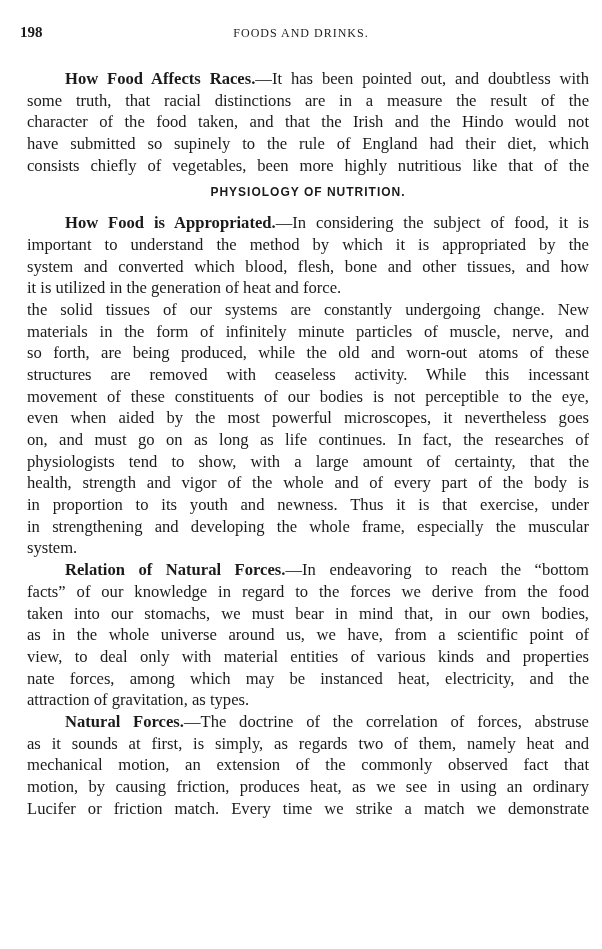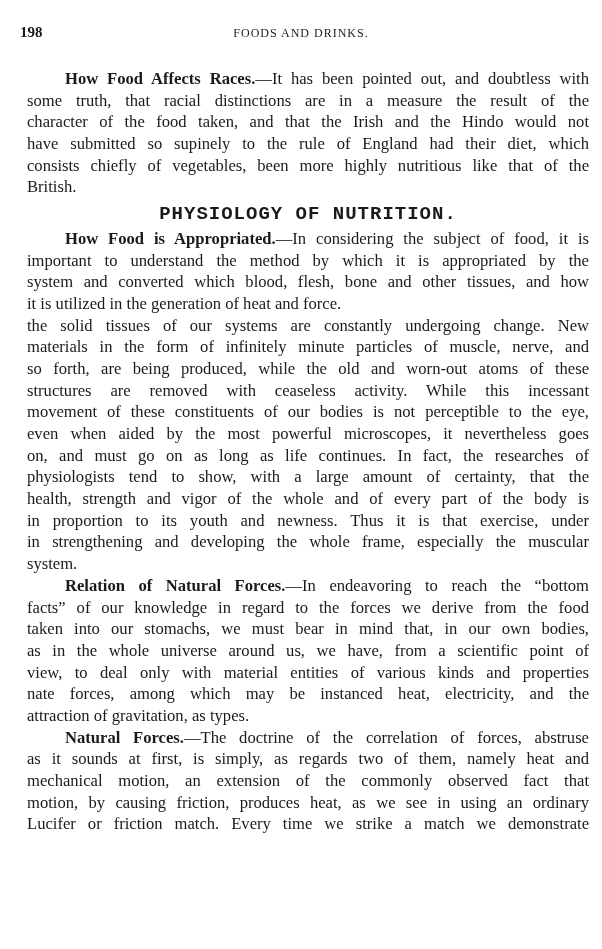--- a/index.html
+++ b/index.html
@@ -26,43 +26,42 @@
   }
   .line {
     display: block; white-space: nowrap; text-align: justify; text-align-last: justify;
     height: 21.7px; overflow: visible;
   }
   .line.last { text-align-last: left; }
   .line.indent { padding-left: 38px; }
   .run-in { font-weight: bold; }
   .section-heading {
     display: block; text-align: center; font-weight: bold; letter-spacing: 1px;
-    font-size: 19px; height: 21.7px; margin-top: 6px; margin-bottom: 2px;
-    font-family: Liberation Mono, monospace;
+    font-size: 12px; height: 21.7px; margin-top: 6px; margin-bottom: 8px;
+    font-family: Liberation Sans, sans-serif;
   }
 </style>
 </head>
 <body>
 
 <div class="page">
 
   <div class="running-head">
     <span class="page-number">198</span>
     <span class="running-title">FOODS AND DRINKS.</span>
   </div>
 
   <div class="body-text">
 
     <div>
       <span class="line indent"><span class="run-in">How Food Affects Races.</span><span>—It has been pointed out, and doubtless with</span></span>
       <span class="line">some truth, that racial distinctions are in a measure the result of the</span>
       <span class="line">character of the food taken, and that the Irish and the Hindo would not</span>
       <span class="line">have submitted so supinely to the rule of England had their diet, which</span>
       <span class="line">consists chiefly of vegetables, been more highly nutritious like that of the</span>
-      <span class="line last">British.</span>
     </div>
 
     <span class="section-heading">PHYSIOLOGY OF NUTRITION.</span>
 
     <div>
       <span class="line indent"><span class="run-in">How Food is Appropriated.</span><span>—In considering the subject of food, it is</span></span>
       <span class="line">important to understand the method by which it is appropriated by the</span>
       <span class="line">system and converted which blood, flesh, bone and other tissues, and how</span>
       <span class="line last">it is utilized in the generation of heat and force.</span>
     </div>

